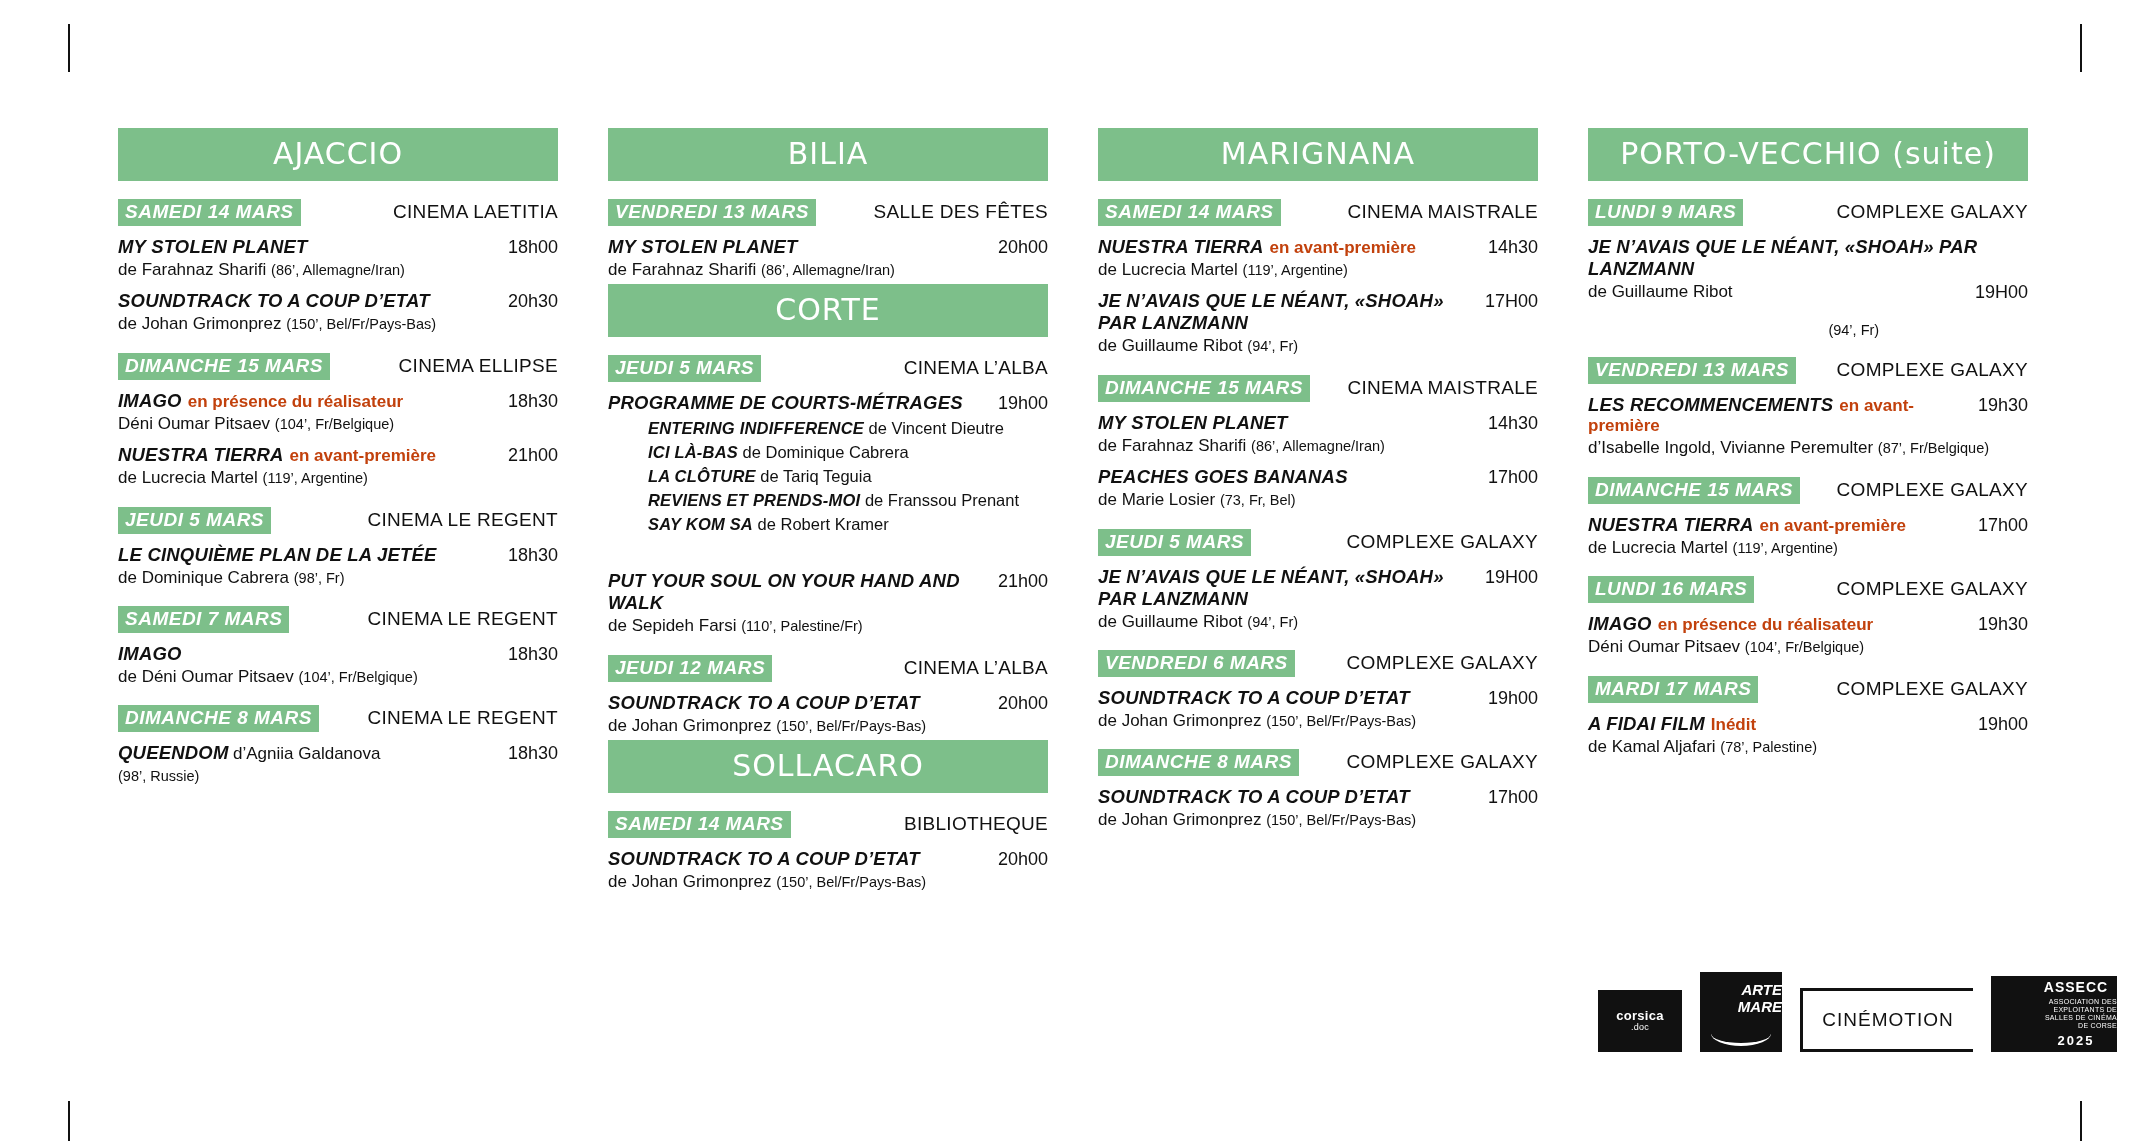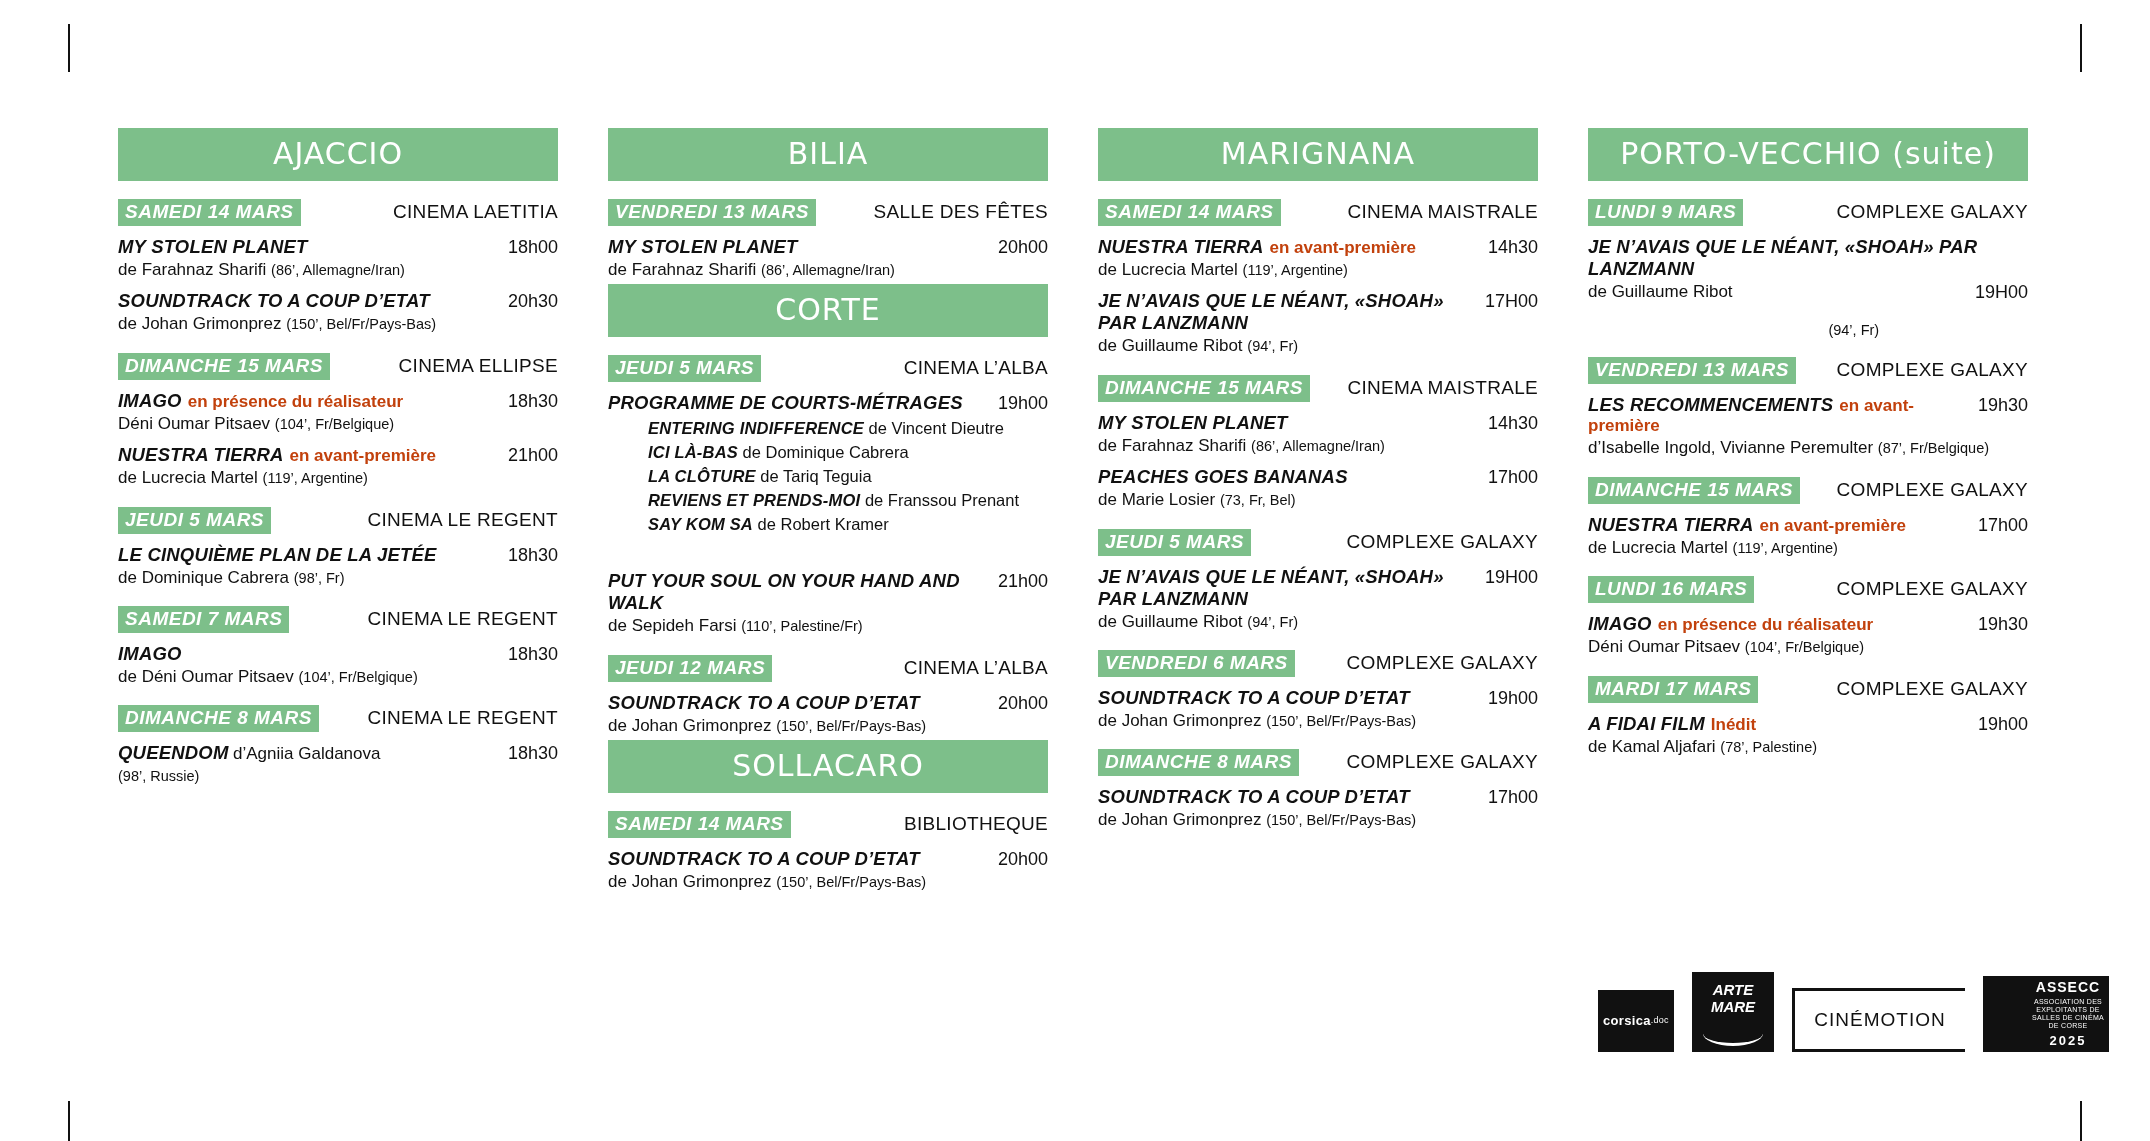--- a/index.html
+++ b/index.html
@@ -140,26 +140,26 @@
     display: flex;
     align-items: flex-end;
     gap: 18px;
   }
   .logo-box {
     background: #111;
     color: #fff;
     display: flex;
     align-items: center;
     justify-content: center;
-    text-align: center;
+    text-align: right;
     font-size: 11px;
     line-height: 1.1;
     letter-spacing: 0.3px;
   }
-  .logo-corsicadoc { width: 76px; height: 62px; flex-direction: row; margin-top: 24px; }
+  .logo-corsicadoc { width: 84px; height: 62px; flex-direction: column; margin-top: 24px; }
   .logo-corsicadoc .l1 { font-size: 13px; font-weight: bold; }
   .logo-corsicadoc .l2 { font-size: 9px; }
   .logo-artemare { width: 82px; height: 76px; flex-direction: column; padding-top: 4px; }
   .logo-artemare .l1 { font-size: 15px; font-weight: bold; font-style: italic; letter-spacing: 0; }
   .logo-artemare .wave {
     width: 60px; height: 22px; margin-top: 6px;
     border-bottom: 3px solid #fff;
     border-radius: 0 0 50% 50%;
   }
   .logo-cinemotion {

